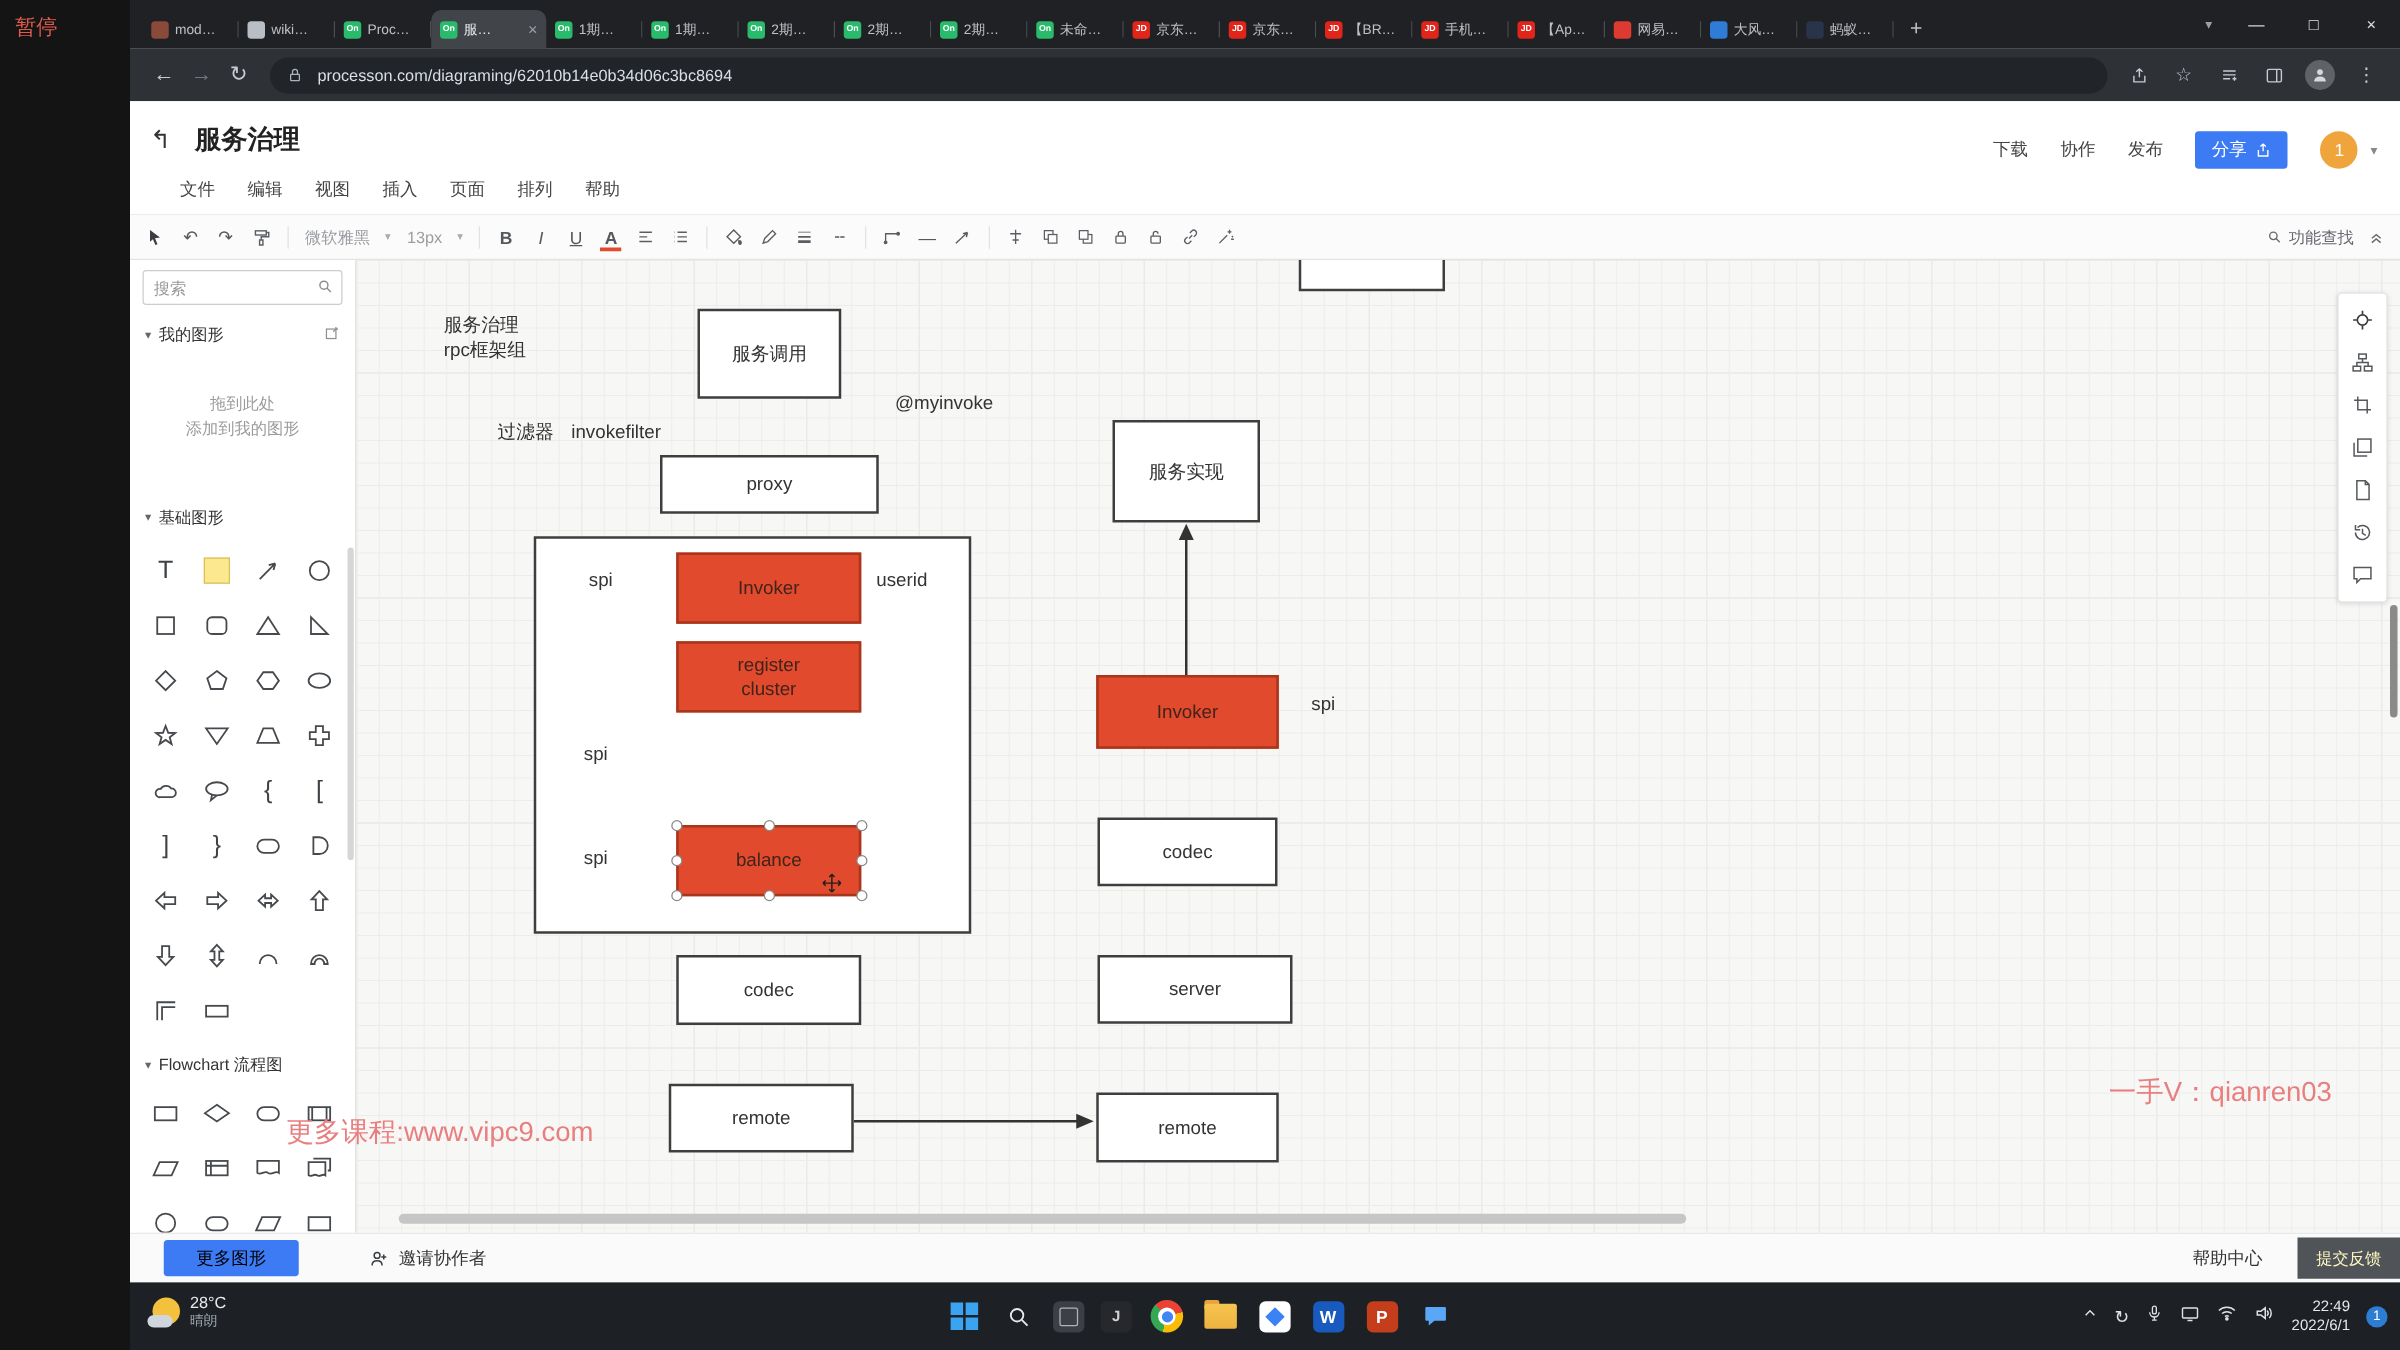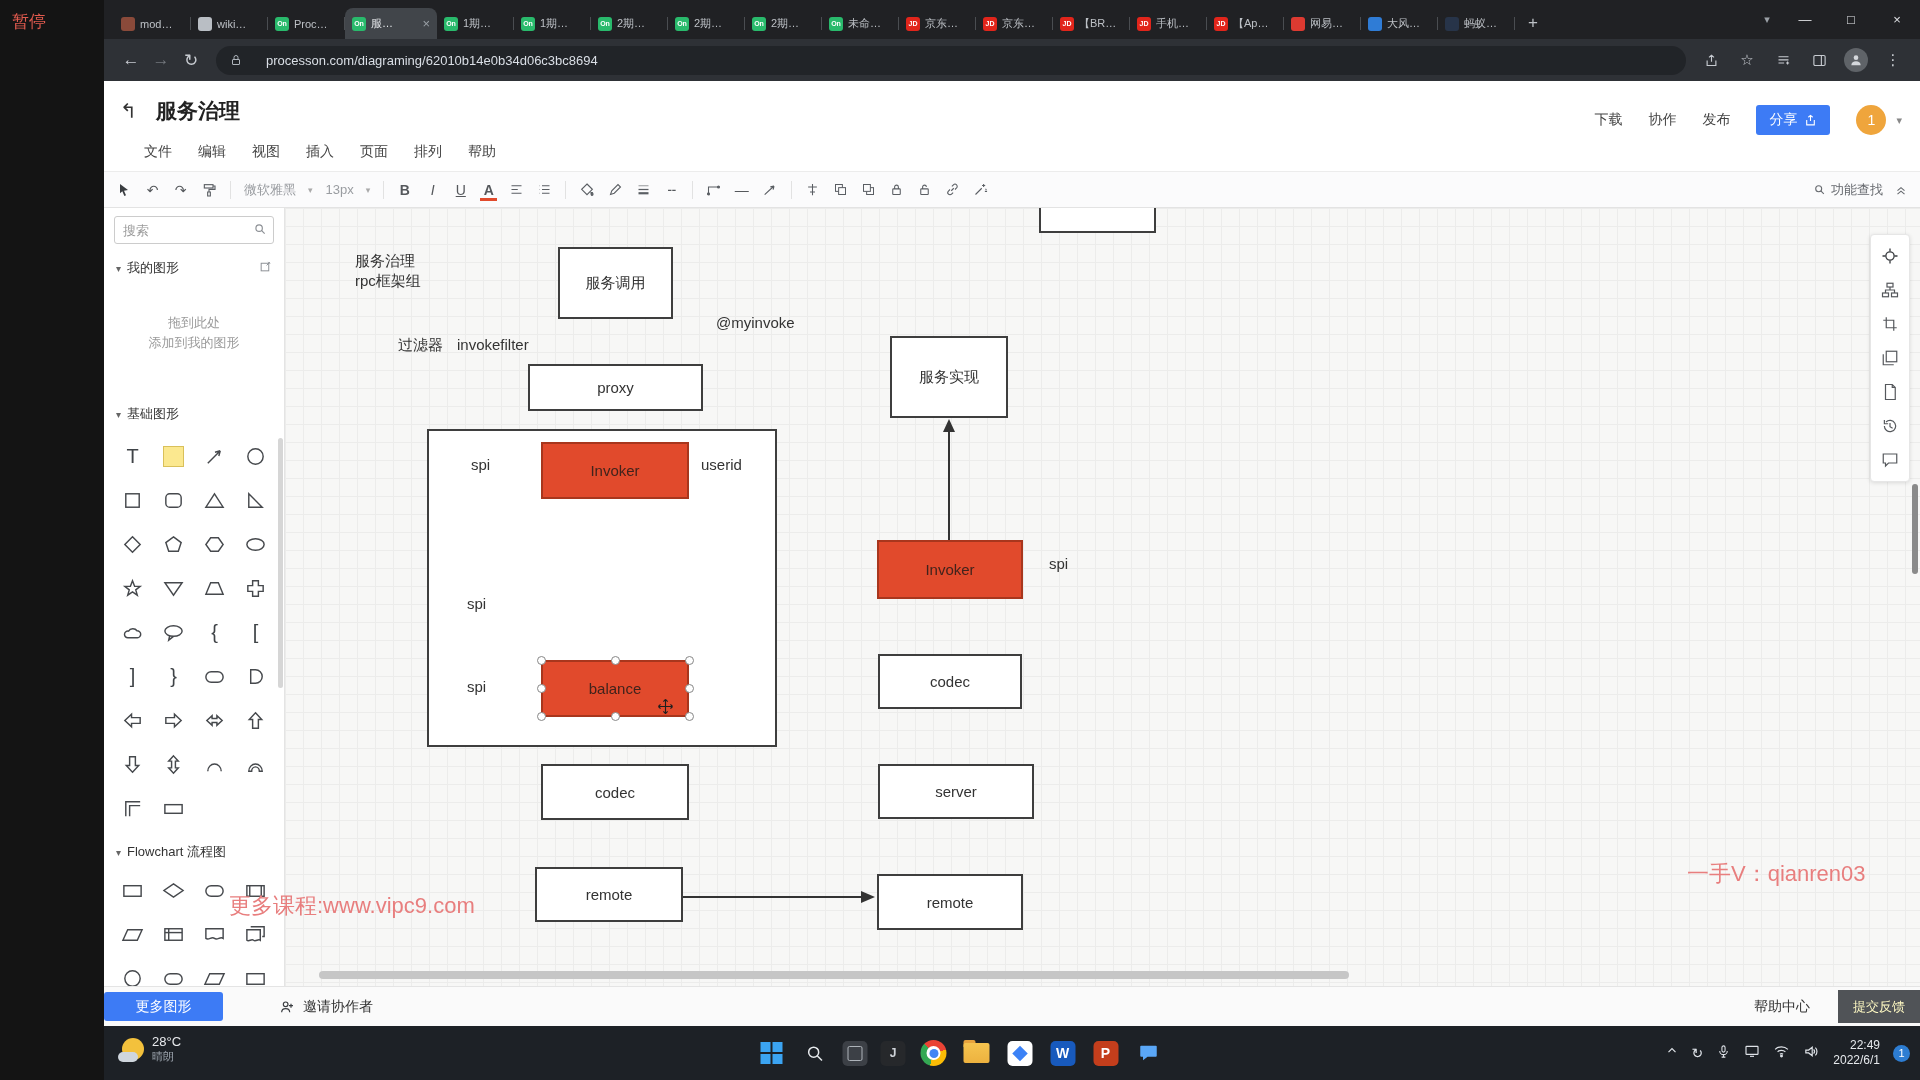--- a/index.html
+++ b/index.html
@@ -22,21 +22,21 @@
   .tab-close{display:none;color:#9aa0a6;font-size:13px}
   .tab.active .tab-close{display:block}
   .newtab{width:28px;height:28px;display:flex;align-items:center;justify-content:center;color:#bdc1c6;font-size:17px;margin:0 0 2px 4px}
   .tab-right{margin-left:auto;display:flex;align-items:center;height:39px}
   .tabsearch{color:#9aa0a6;width:30px;text-align:center;font-size:11px}
   .winbtn{width:46px;height:39px;display:flex;align-items:center;justify-content:center;color:#dfe1e5;font-size:13px}
 
   .addressbar{height:42px;background:#2e3136;display:flex;align-items:center;padding:0 12px;flex:0 0 42px}
   .nav-ic{width:30px;height:30px;display:flex;align-items:center;justify-content:center;color:#c7cbd1;font-size:17px;border-radius:50%}
   .nav-ic.dim{color:#73777d}
-  .urlfield{flex:1;height:29px;background:#212428;border-radius:15px;display:flex;align-items:center;padding:0 14px;gap:24px;color:#dadfe6;font-size:13px;margin:0 10px}
+  .urlfield{flex:1;height:29px;background:#212428;border-radius:15px;display:flex;align-items:center;padding:0 14px;gap:12px;color:#dadfe6;font-size:13px;margin:0 10px}
   .addr-right{display:flex;align-items:center;gap:6px}
   .addr-right .nav-ic{font-size:15px}
   .avatar-chrome{width:24px;height:24px;border-radius:50%;background:#5f6368;display:flex;align-items:center;justify-content:center;margin:0 4px}
 
   
   .app-header{height:90px;position:relative;background:#fff;flex:0 0 90px}
   .back-ic{position:absolute;left:16px;top:18px;font-size:20px;color:#333}
   .app-title{position:absolute;left:52px;top:16px;font-size:21px;font-weight:bold;color:#222}
   .menus{position:absolute;left:40px;bottom:10px;display:flex;gap:26px;font-size:14px;color:#444}
   .menu-item{cursor:default}
@@ -117,21 +117,21 @@
   .move-ic{position:absolute;left:372px;top:490px;z-index:4}
   .hscroll{position:absolute;left:34px;top:763px;width:1030px;height:8px;background:#c6c6c6;border-radius:4px;z-index:4}
 
   
   .right-tools{position:absolute;right:10px;top:26px;width:38px;background:#fff;border:1px solid #e6e6e6;border-radius:4px;box-shadow:0 1px 4px rgba(0,0,0,.12);display:flex;flex-direction:column;align-items:center;padding:4px 0;z-index:5}
   .rt-ic{width:34px;height:34px;display:flex;align-items:center;justify-content:center}
   .vscroll{position:absolute;right:2px;top:276px;width:6px;height:90px;background:#8a8a8a;border-radius:3px;z-index:5}
 
   
   .app-footer{height:39px;background:#fafafa;border-top:1px solid #e4e4e4;display:flex;align-items:center;flex:0 0 39px}
-  .btn-more{width:119px;height:29px;background:#3d7bf5;color:#ffffff;font-size:14px;display:flex;align-items:center;justify-content:center;border-radius:3px}
+  .btn-more{margin-left:27px;width:108px;height:29px;background:#3d7bf5;color:#000000;font-size:14px;display:flex;align-items:center;justify-content:center;border-radius:3px}
   .invite{margin-left:56px;display:flex;align-items:center;gap:8px;font-size:14px;color:#333}
   .help{margin-left:auto;font-size:14px;color:#333;margin-right:28px}
   .btn-feedback{width:82px;height:33px;background:#505357;color:#fef9c3;font-size:13px;display:flex;align-items:center;justify-content:center}
 
   
   .taskbar{position:absolute;left:0;right:0;bottom:0;height:54px;background:#1d2126;z-index:30}
   .weather{position:absolute;left:122px;top:8px;display:flex;align-items:center;gap:8px}
   .sun{width:22px;height:22px;border-radius:50%;background:#f3c13c;position:relative}
   .sun::after{content:"";position:absolute;left:-4px;bottom:-2px;width:20px;height:10px;border-radius:6px;background:#cfd6dd}
   .weather-text .t1{color:#e8eaed;font-size:13px}
@@ -802,20 +802,22 @@
         <div class="free-label l-myinvoke">@myinvoke</div>
         <div class="free-label l-filter">
           <span>过滤器</span><span class="gap">invokefilter</span>
         </div>
         <div class="node n-proxy">proxy</div>
 
         <div class="node n-container"></div>
         <div class="free-label l-spi1">spi</div>
         <div class="node red n-invoker1" style="background: rgb(225, 74, 44);">Invoker</div>
         <div class="free-label l-userid">userid</div>
+        <div class="node red n-register" style="background: rgb(225, 74, 44);">register
+cluster</div>
         <div class="free-label l-spi2">spi</div>
         <div class="free-label l-spi3">spi</div>
         <div class="node red n-balance" style="background: rgb(225, 74, 44);">balance</div>
         <span class="handle h1"></span>
         <span class="handle h2"></span>
         <span class="handle h3"></span>
         <span class="handle h4"></span>
         <span class="handle h5"></span>
         <span class="handle h6"></span>
         <span class="handle h7"></span>

